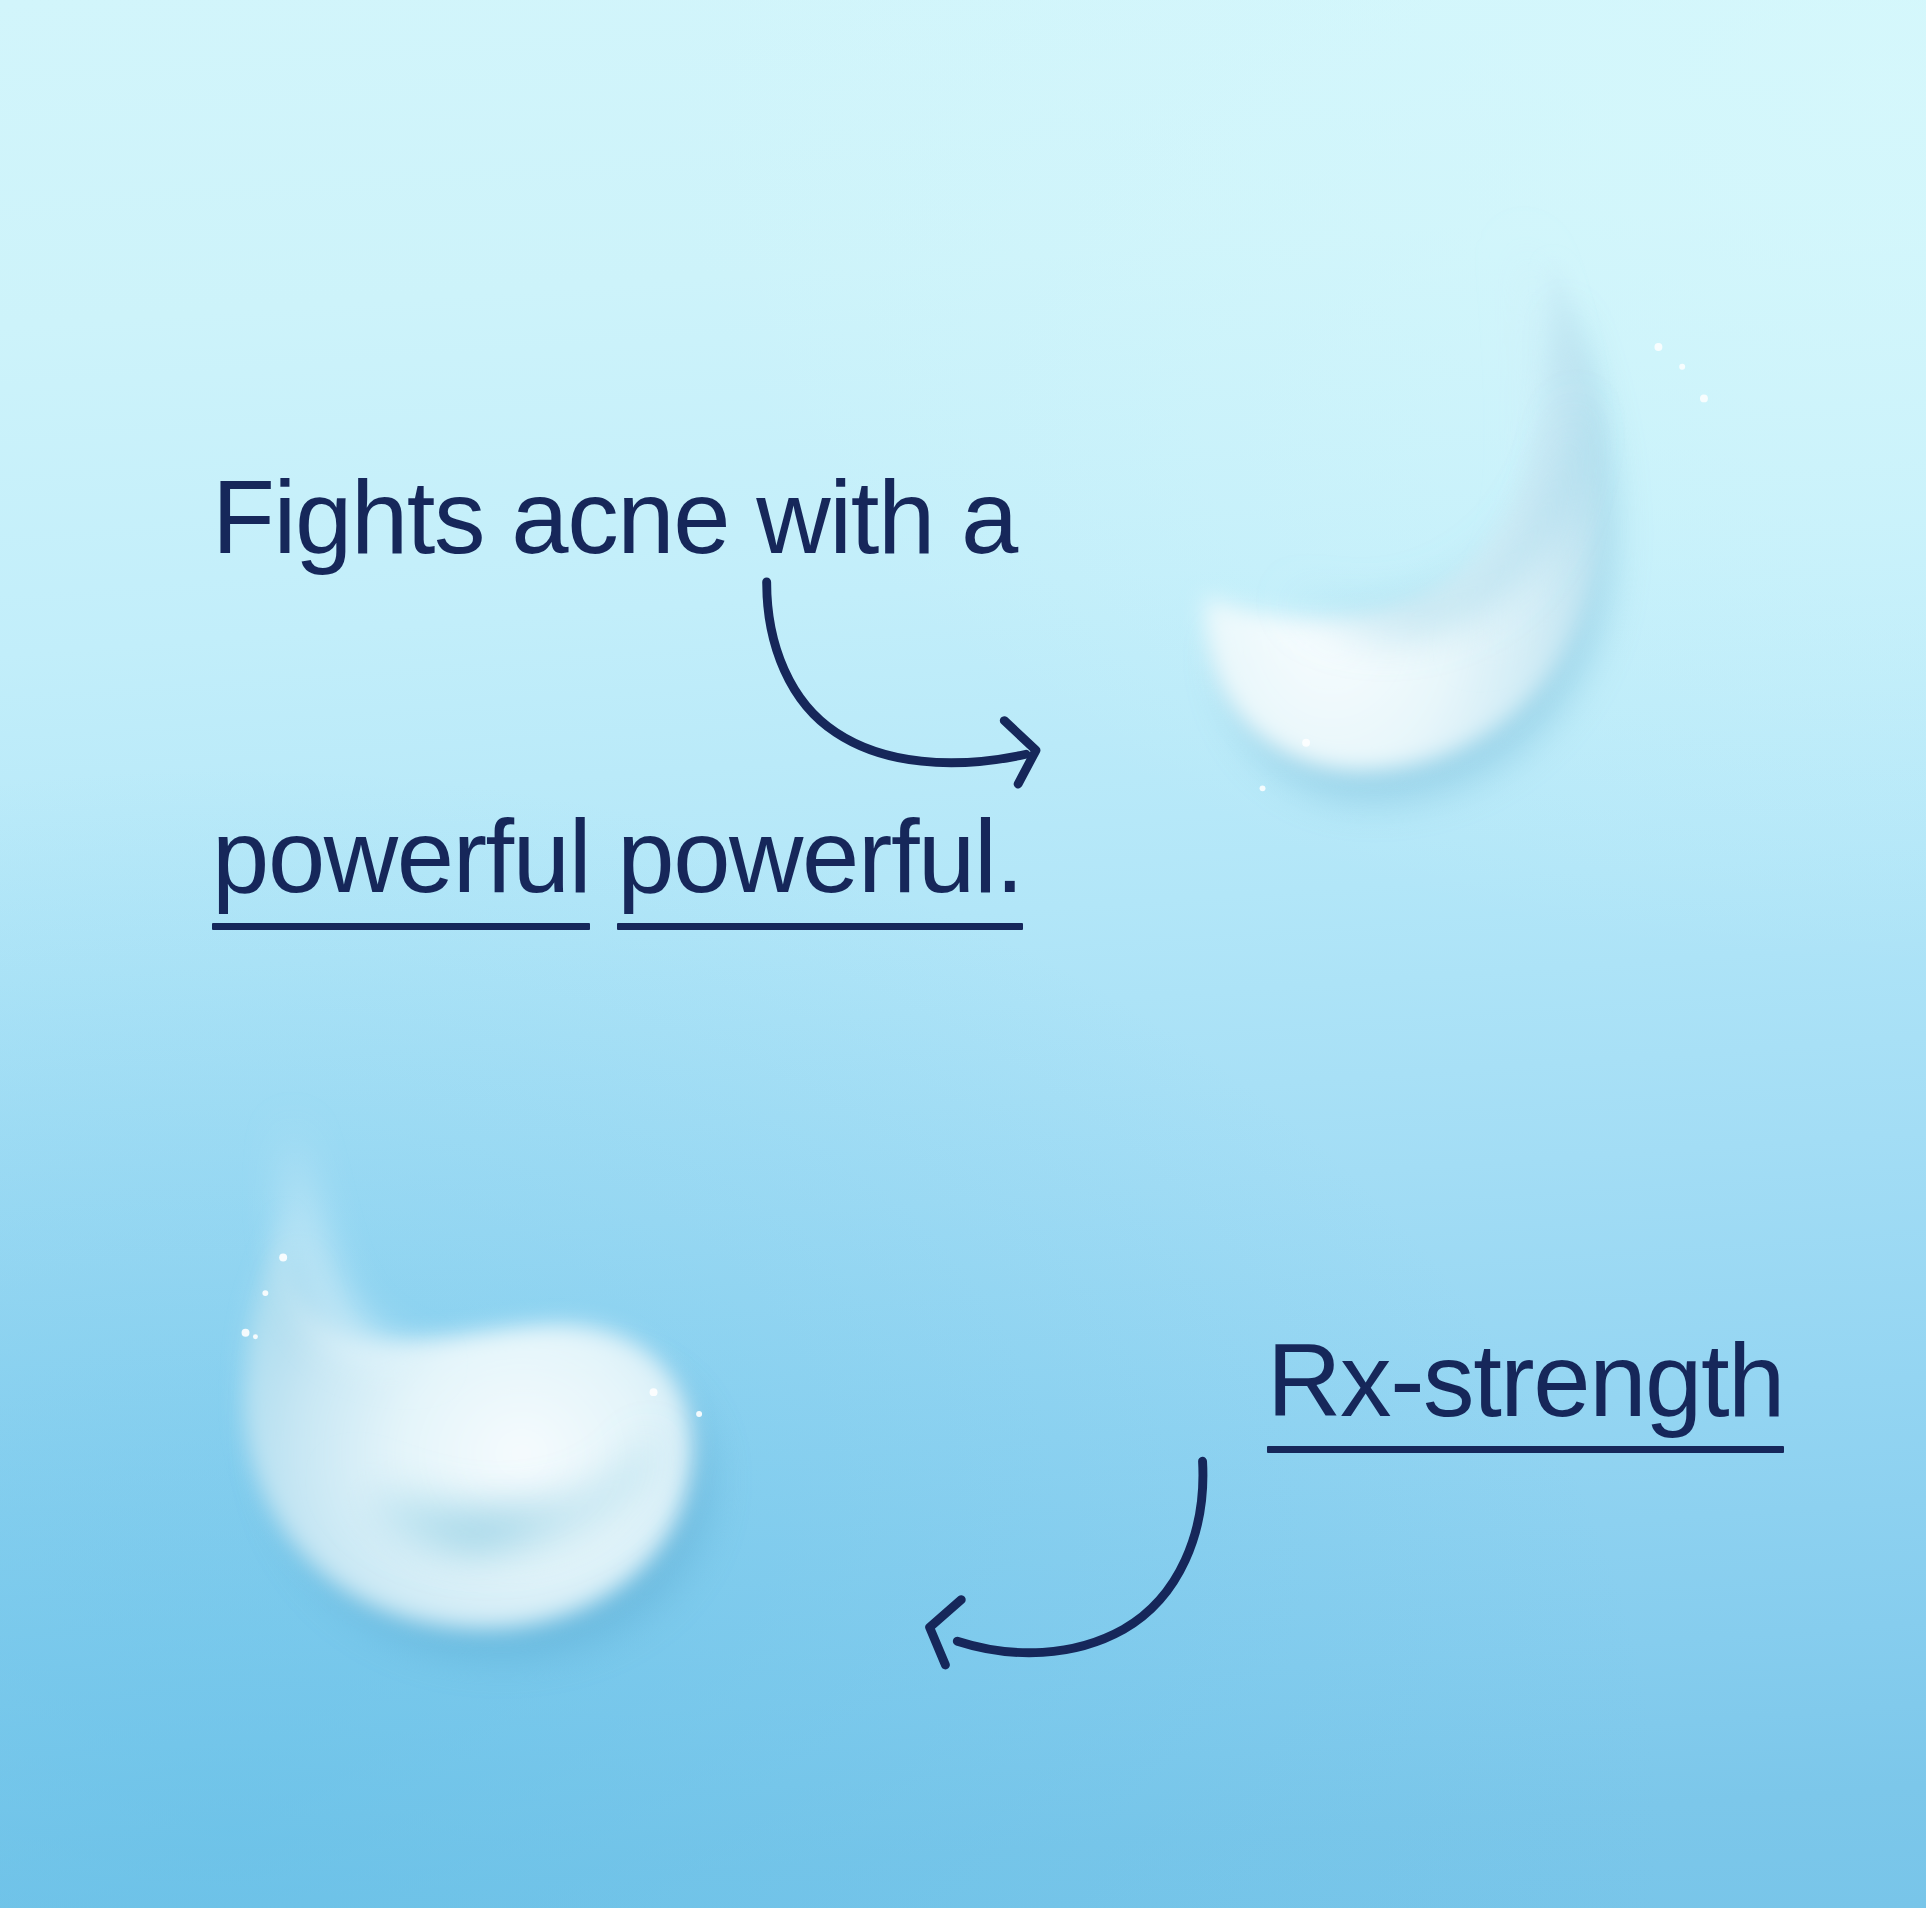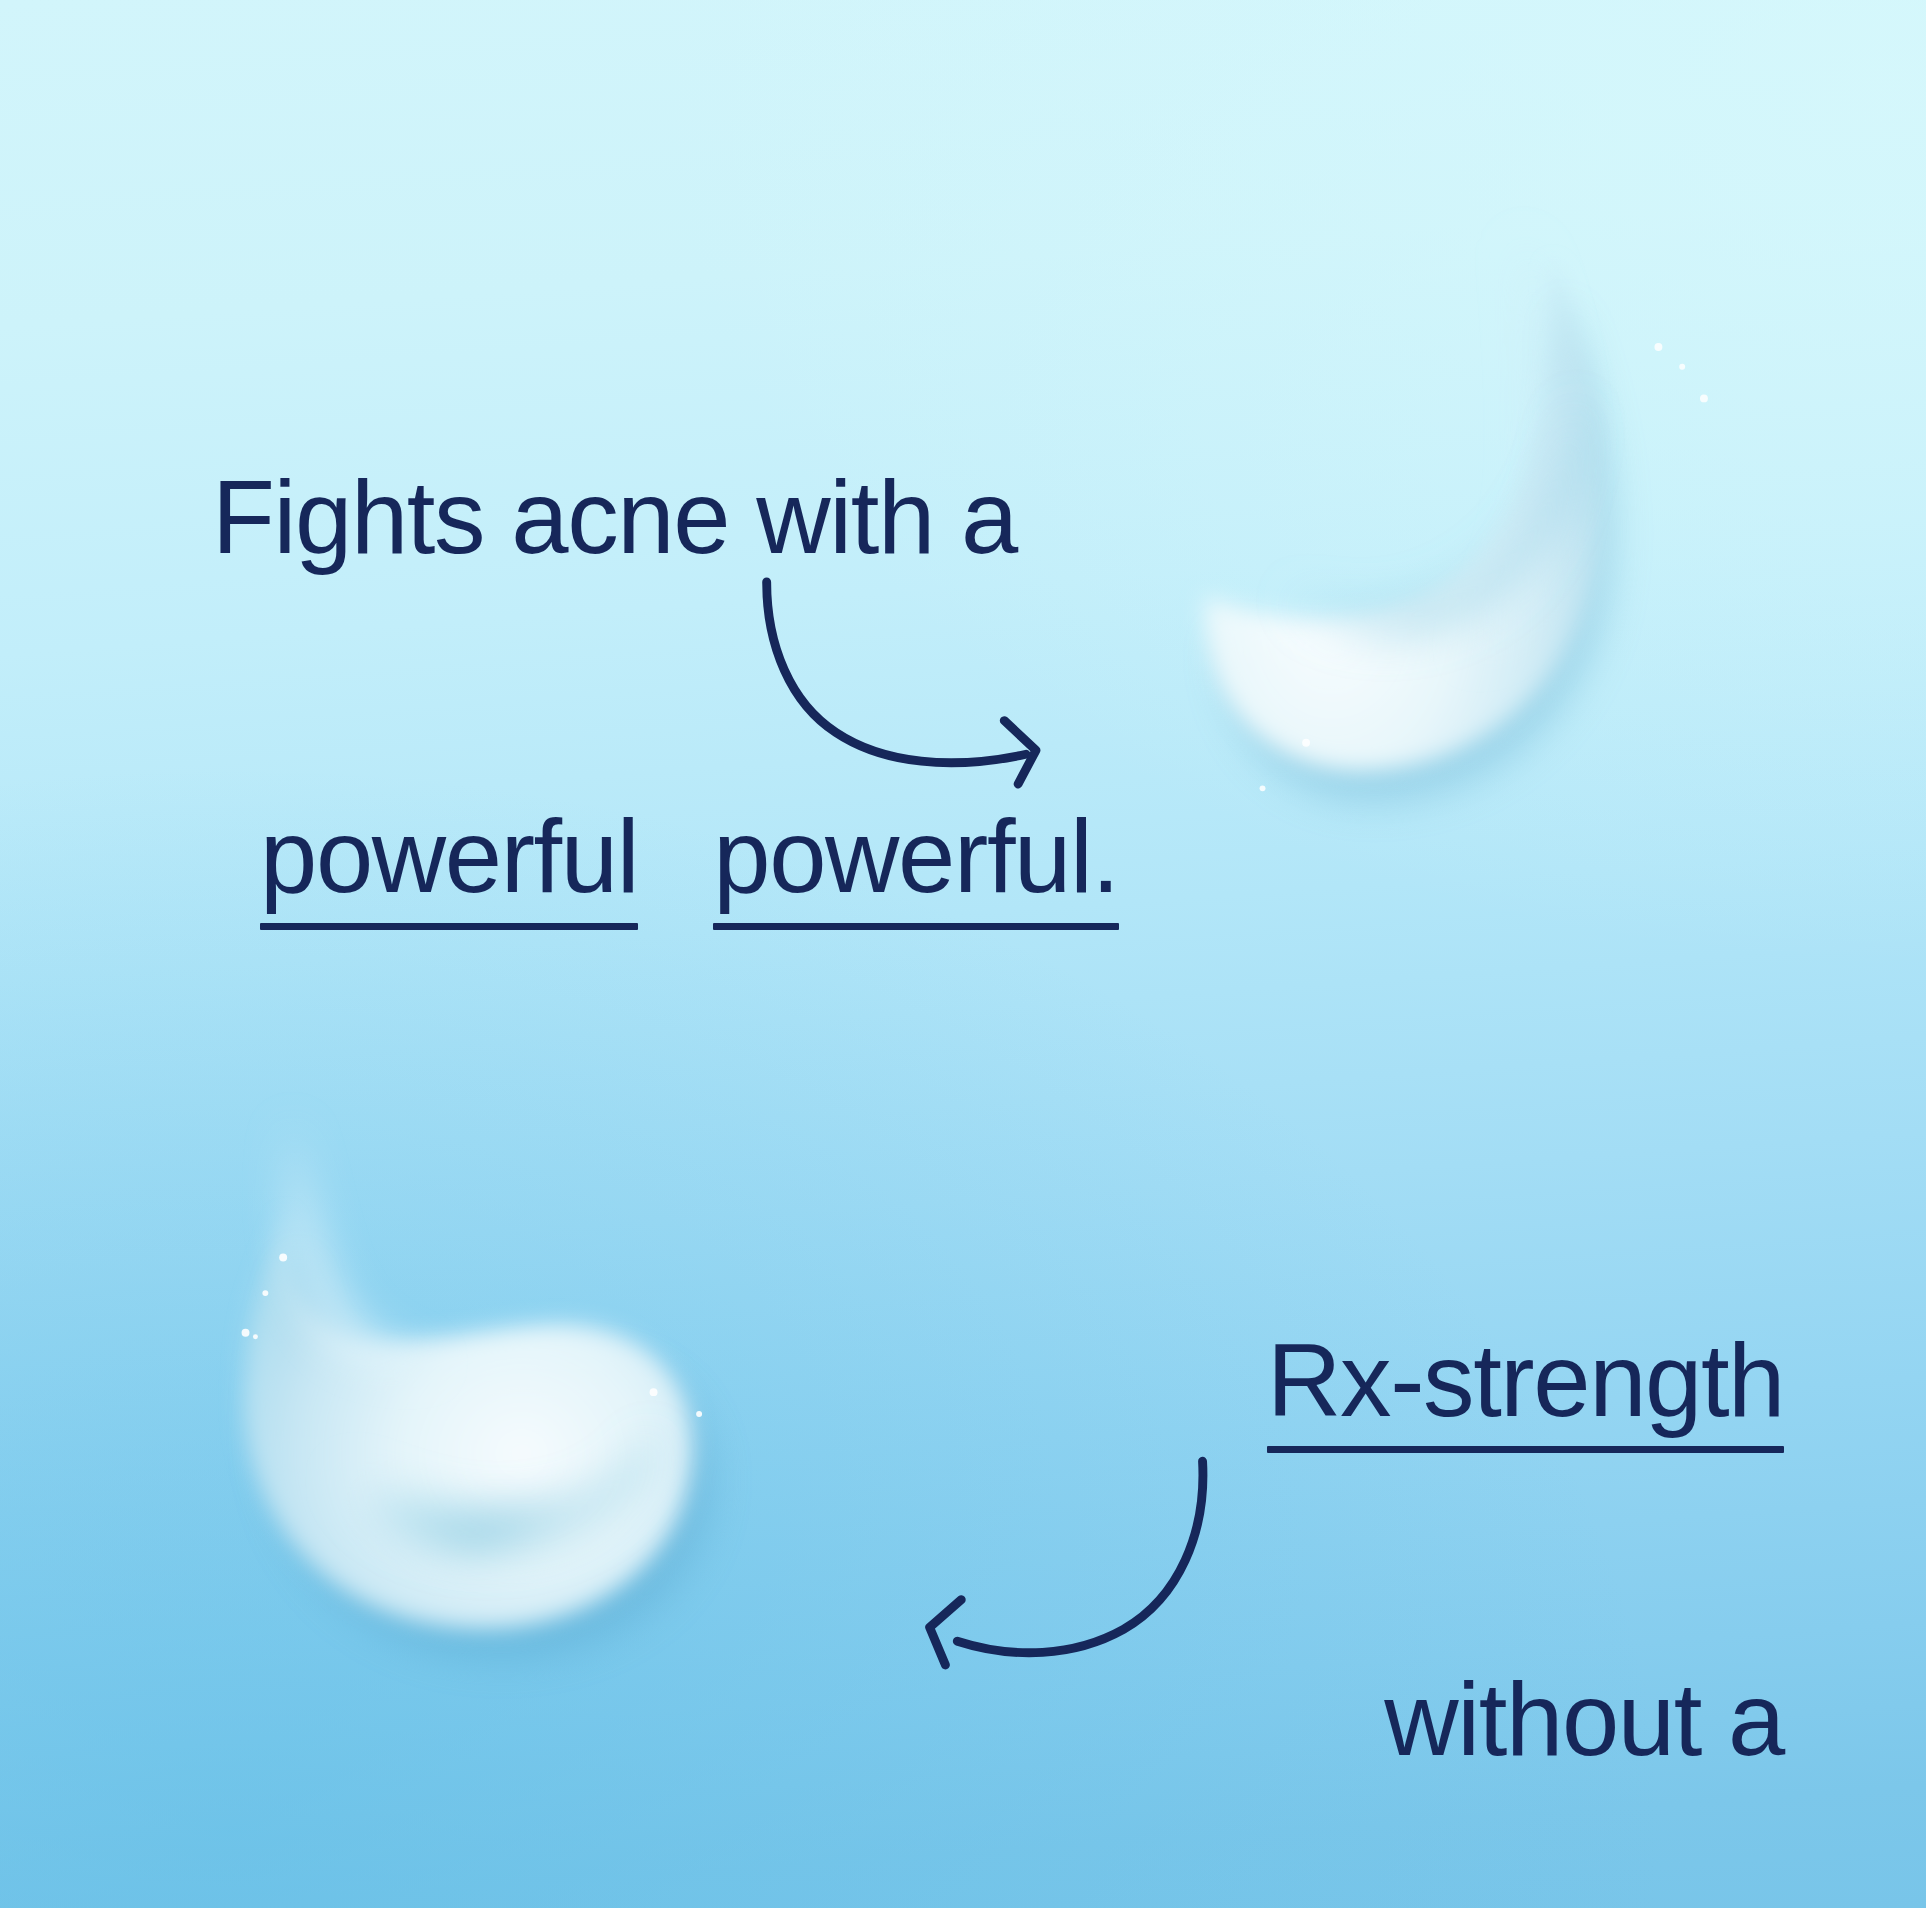--- a/index.html
+++ b/index.html
@@ -43,21 +43,20 @@
     font-size: 103px;
     line-height: 1.10;
     font-weight: 400;
     letter-spacing: -1.4px;
     white-space: pre;
   }
   .headline .ul {
     
     position: relative;
     display: inline-block;
-    margin-left: 48px;
   }
   .headline .ul::after {
     content: "";
     position: absolute;
     left: 0;
     right: 0;
     bottom: -0.155em;
     height: 7px;
     background: #16275a;
     border-radius: 1px;
@@ -217,21 +216,20 @@
     </svg>
   </div>
 
   <div class="headline" id="headline-1">
     <div><span>Fights acne with a</span></div>
     <div><span class="ul">powerful</span><span> </span><span class="ul">powerful.</span></div>
   </div>
 
   <div class="headline" id="headline-2">
     <div><span class="ul">Rx-strength</span></div>
-    <div><span>without a</span></div>
     
   </div>
 
   <div class="arrow" style="left:733px; top:562px; width:396px; height:238px;">
     <svg width="396" height="238" viewBox="0 0 400 240">
       <path d="M 34 20
                C 34 84, 58 142, 104 172
                C 152 204, 222 210, 296 194" fill="none" stroke="#16275a" stroke-width="9" stroke-linecap="round" stroke-linejoin="round"></path>
       <path d="M 274 160 L 306 190 L 288 224" fill="none" stroke="#16275a" stroke-width="9" stroke-linecap="round" stroke-linejoin="round"></path>
     </svg>

